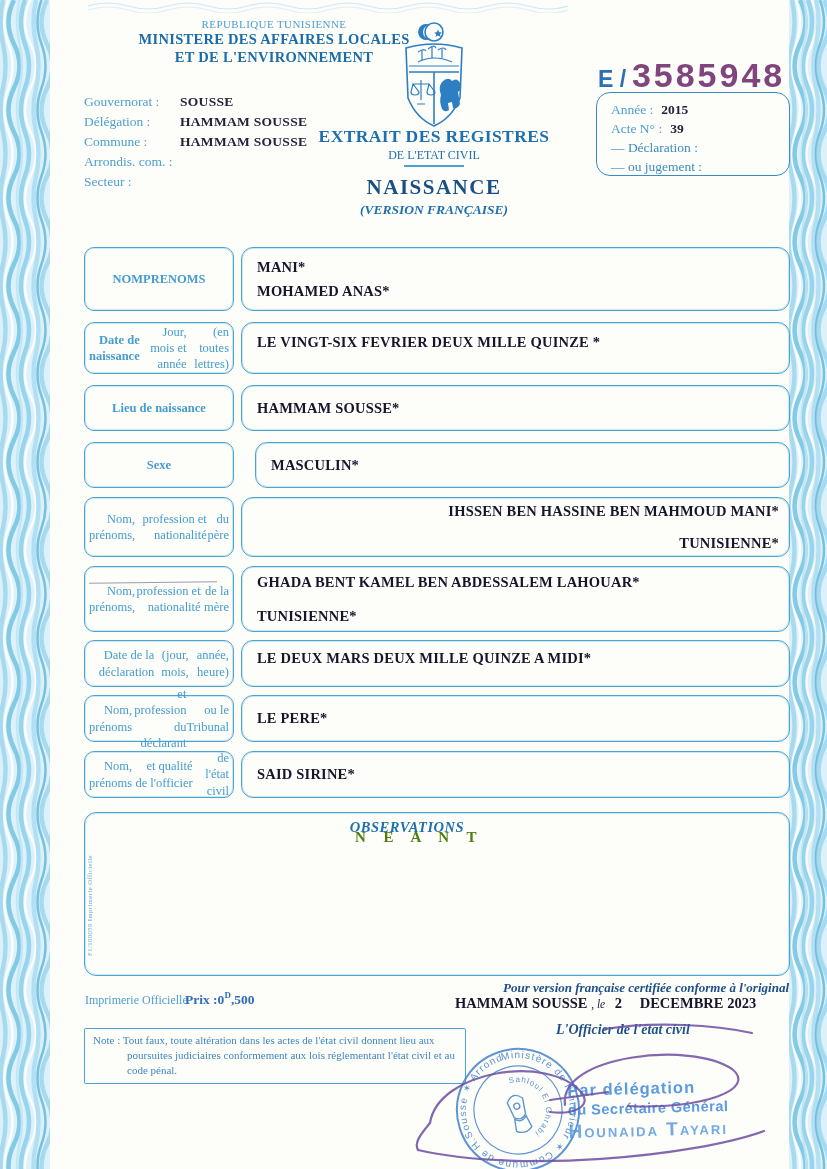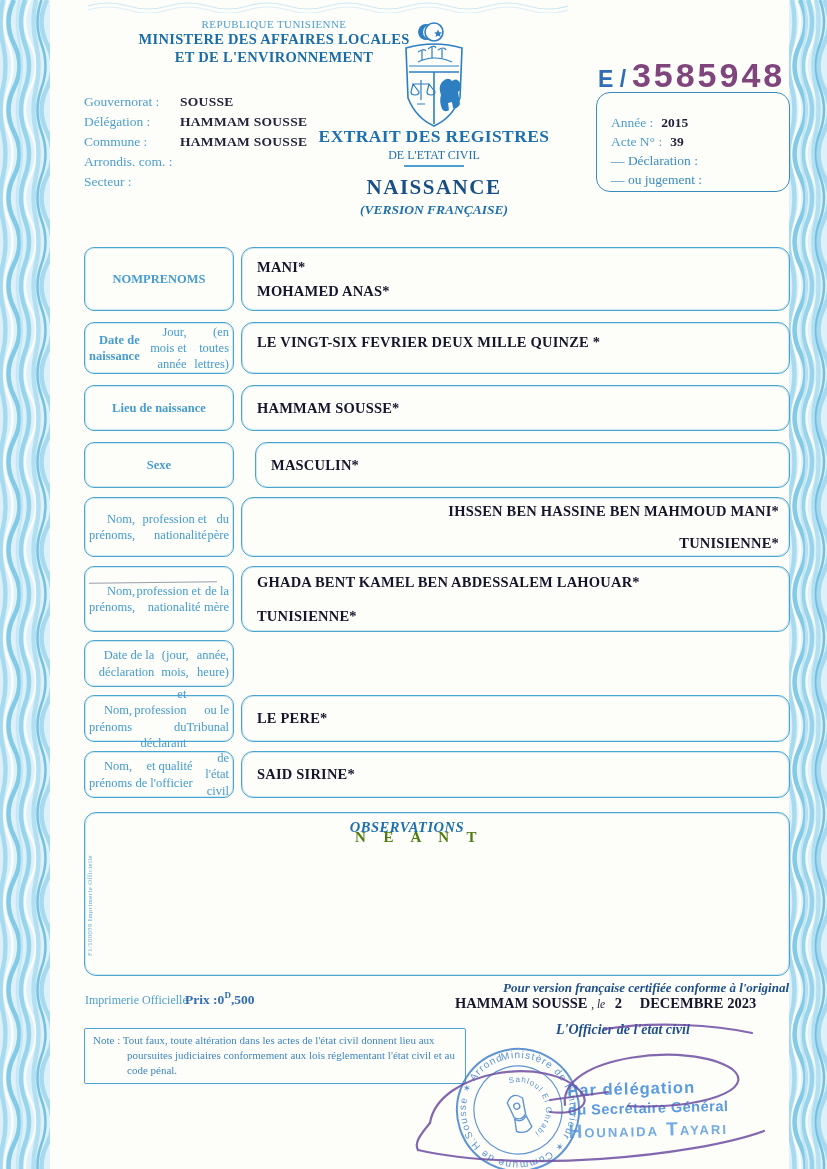--- a/index.html
+++ b/index.html
@@ -22,22 +22,22 @@
   .emblem{position:absolute;left:394px;top:20px;width:80px;height:110px;}
   .titles{position:absolute;left:284px;top:126px;width:300px;text-align:center;}
   .title1{font-size:17.5px;font-weight:bold;color:#1d6fae;letter-spacing:.4px;}
   .title2{font-size:12px;color:#1d6fae;margin-top:1px;}
   .title2-underline{width:60px;height:1.5px;background:#4d9fd0;margin:2px auto 0;}
   .title3{font-size:21px;font-weight:bold;color:#184f86;letter-spacing:1.5px;margin-top:8px;}
   .title4{font-size:13.5px;font-style:italic;font-weight:bold;color:#1d6fae;margin-top:2px;}
   .serial{position:absolute;left:598px;top:56px;font-size:23px;}
   .serial .pre{color:#2f6db5;font-weight:bold;font-family:"Liberation Sans",sans-serif;}
   .serial .num{color:#80457c;font-weight:bold;letter-spacing:3px;font-family:"Liberation Sans",sans-serif;font-size:34px;}
-  .actebox{position:absolute;left:596px;top:92px;width:194px;height:100px;border:1.6px solid #3a8cc0;border-radius:14px;
-           padding:20px 0 0 14px;box-sizing:border-box;font-size:13.5px;line-height:19px;}
+  .actebox{position:absolute;left:596px;top:92px;width:194px;height:84px;border:1.6px solid #3a8cc0;border-radius:14px;
+           padding:7px 0 0 14px;box-sizing:border-box;font-size:13.5px;line-height:19px;}
   .actebox .al{color:#4d9fd0;}
   .actebox .av{color:#23233d;font-weight:600;margin-left:8px;}
   .actebox .dash{color:#3a8cc0;}
   
   .rows{position:absolute;left:84px;top:247px;width:706px;display:flex;flex-direction:column;}
   .row{display:flex;gap:7px;}
   .labelbox{width:150px;flex:0 0 150px;border:1.8px solid #4aa6cf;border-radius:10px;
             box-shadow:inset 0 0 0 1px rgba(120,190,225,.35);
             display:flex;flex-direction:row;justify-content:center;align-items:center;
             font-size:12.5px;line-height:1.3;color:#459ccf;text-align:right;padding:18px 4px;box-sizing:border-box;position:relative;}
@@ -249,20 +249,23 @@
           <div>GHADA BENT KAMEL BEN ABDESSALEM LAHOUAR*</div>
           <div>TUNISIENNE*</div>
         </div>
       </div>
       <div class="row r7">
         <div class="labelbox">
           <div>Date de la déclaration</div>
           <div>(jour, mois,</div>
           <div>année, heure)</div>
         </div>
+        <div class="valuebox">
+          <div>LE DEUX MARS  DEUX MILLE QUINZE  A MIDI*</div>
+        </div>
       </div>
       <div class="row r8">
         <div class="labelbox">
           <div>Nom, prénoms</div>
           <div>et profession du déclarant</div>
           <div>ou le Tribunal</div>
         </div>
         <div class="valuebox">
           <div>LE PERE*</div>
         </div>

